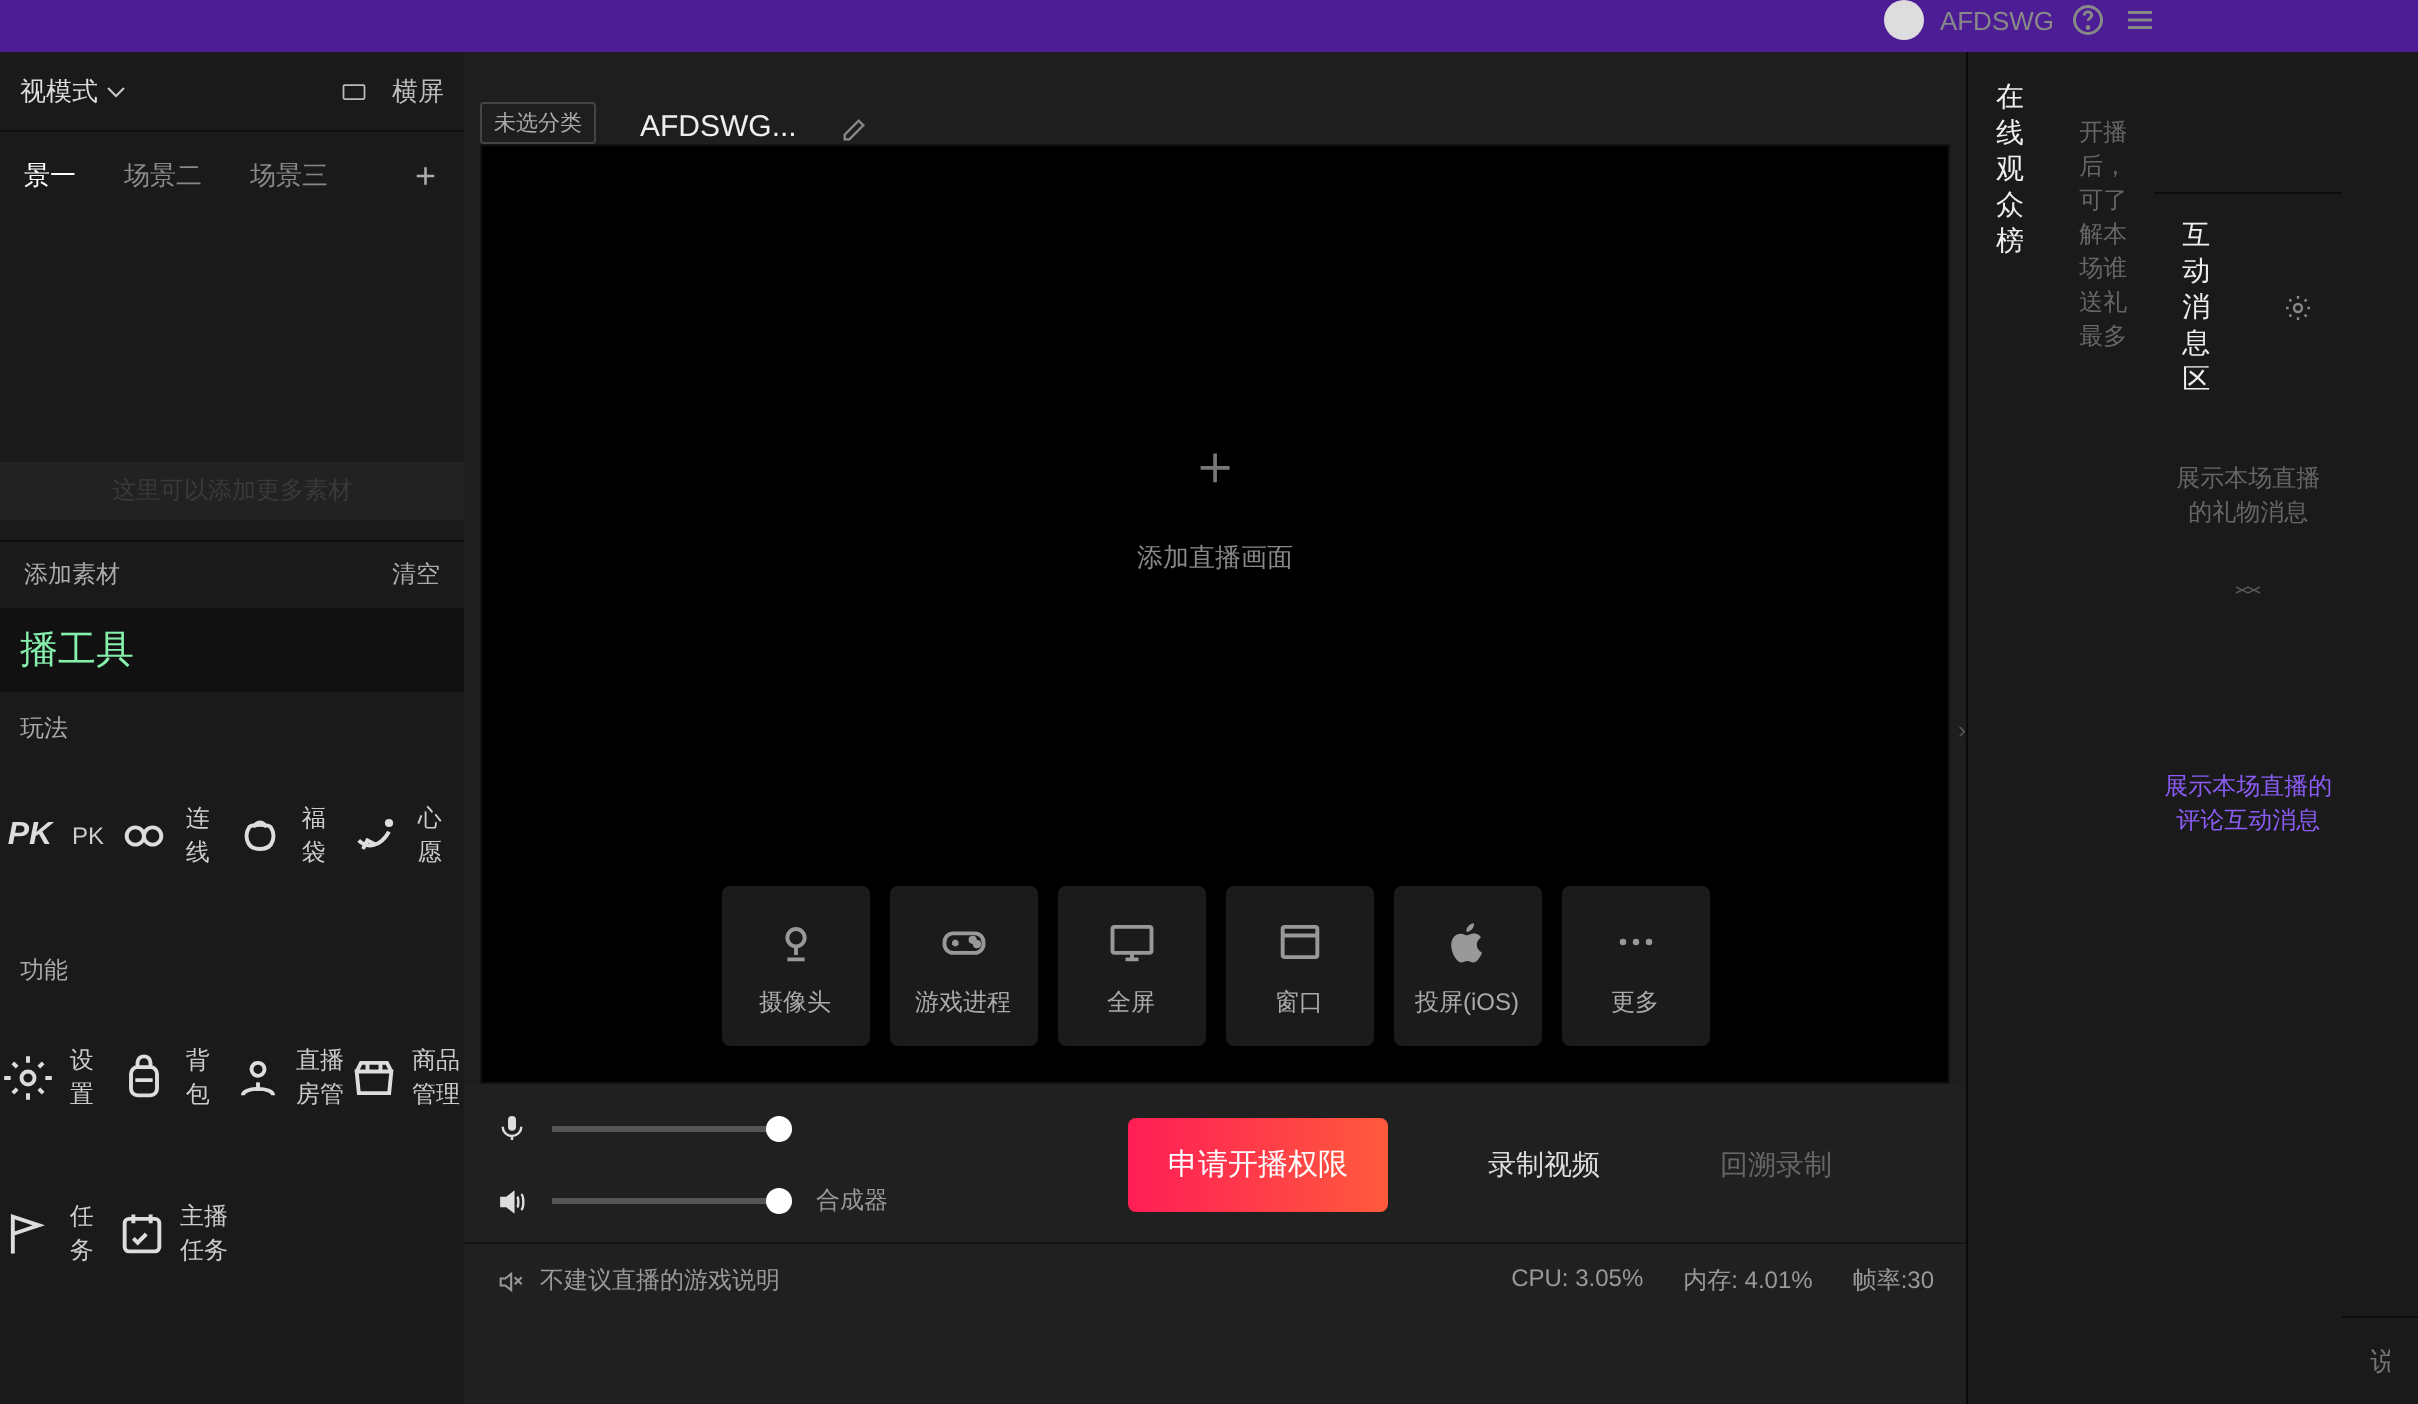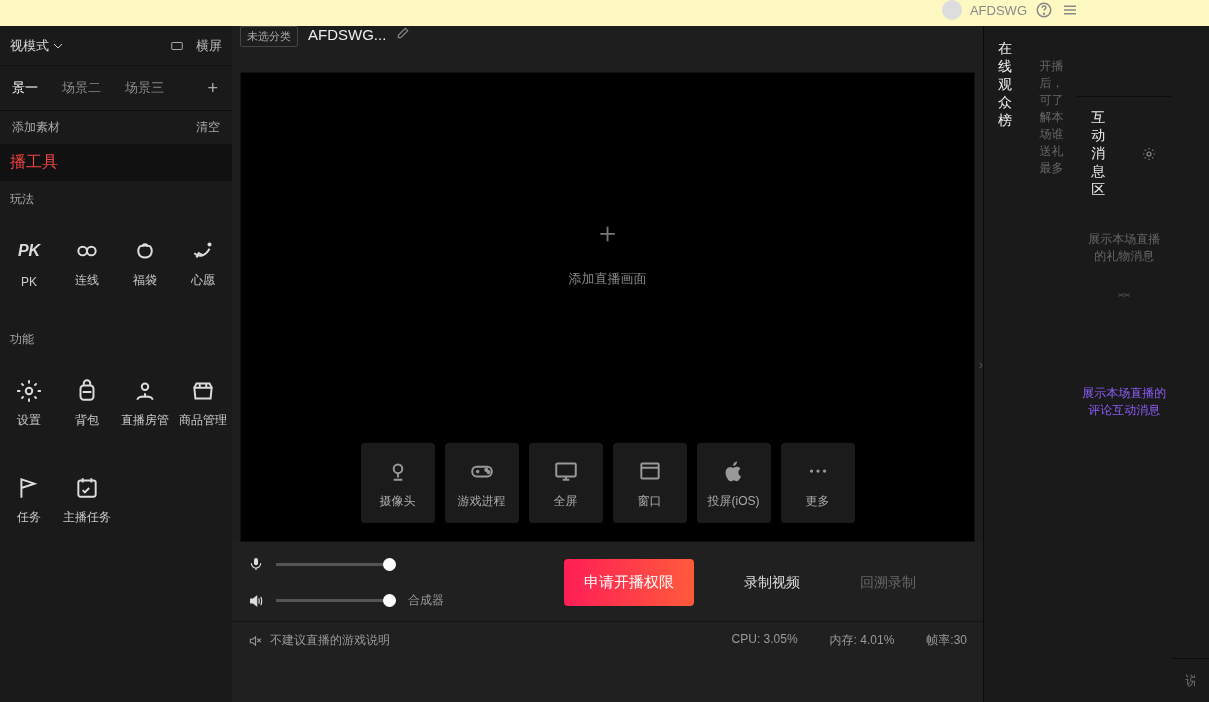--- a/index.html
+++ b/index.html
@@ -1,19 +1,19 @@
 <!DOCTYPE html>
 <html><head>
 <meta charset="utf-8">
 <style>
 * { margin:0; padding:0; box-sizing:border-box; font-family:"Microsoft YaHei",Arial,sans-serif; }
 body { background:#0a0a0a; color:#ccc; width:1209px; height:702px; overflow:hidden; position:relative; font-size:13px; }
 
 
-.topbar { height:26px; background:#fef9c3; position:relative; }
+.topbar { height:26px; background:#4c1d95; position:relative; }
 .topbar .user { position:absolute; right:130px; top:0px; display:flex; align-items:center; gap:8px; color:#888; }
 .topbar .avatar { width:20px; height:20px; border-radius:50%; background:#ddd; }
 .topbar .icn { width:18px; height:18px; display:flex; align-items:center; justify-content:center; color:#888; }
 
 
 .cols { display:flex; height:676px; }
 .sidebar { width:232px; background:#1a1a1a; display:flex; flex-direction:column; }
 .middle { flex:1; background:#1e1e1e; display:flex; flex-direction:column; position:relative; }
 .right  { width:226px; background:#1a1a1a; display:flex; flex-direction:row; border-left:1px solid #0a0a0a; }
 
@@ -29,32 +29,32 @@
 .scene-tab.active { color:#fff; }
 .scene-add { margin-left:auto; color:#aaa; font-size:18px; cursor:pointer; padding:0 6px; }
 
 
 .mat-zone { flex:0 0 160px; position:relative; }
 .mat-hint { position:absolute; bottom:10px; left:0; right:0; text-align:center; color:#3a3a3a; background:#222; padding:6px 0; font-size:12px; }
 .mat-row { display:flex; justify-content:space-between; align-items:center; height:34px; padding:0 12px; border-top:1px solid #0d0d0d; }
 .mat-row span { color:#aaa; font-size:12px; }
 
 
-.tool-h { background:#111; color:#ef4444; padding:8px 10px; font-size:16px; }
+.tool-h { background:#111; color:#86efac; padding:8px 10px; font-size:19px; }
 .sect-h { color:#aaa; font-size:12px; padding:10px 10px 6px; }
 
 
 .tool-grid { display:flex; flex-wrap:wrap; padding:0 0 10px 0; }
-.tool { width:58px; display:flex; flex-direction:column; align-items:center; gap:6px; margin:22px 0; cursor:pointer;justify-content:space-between; }
+.tool { width:58px; display:flex; flex-direction:row; align-items:center; gap:6px; margin:22px 0; cursor:pointer; }
 .tool .ticon { width:30px; height:30px; display:flex; align-items:center; justify-content:center; color:#ddd; }
 .tool .tlabel { font-size:12px; color:#ccc; }
 .tool.pk .ticon { font-style:italic; font-weight:bold; font-size:16px; }
 
 
-.mid-head { height:46px; display:flex; align-items:flex-start; padding:0 8px; gap:10px; }
+.mid-head { height:46px; display:flex; align-items:flex-end; padding:0 8px; gap:22px; }
 .tag { font-size:11px; color:#aaa; border:1px solid #444; padding:2px 6px; border-radius:2px; }
 .stream-title { font-size:15px; color:#eee; }
 .edit-icn { color:#888; }
 
 .preview { margin:0 8px; background:#000; position:relative; height:470px; border:1px solid #111; }
 .preview-center { position:absolute; top:38%; left:50%; transform:translate(-50%,-50%); text-align:center; color:#888; }
 .preview-center .plus { font-size:28px; font-weight:200; color:#777; }
 .preview-center .ptxt { margin-top:18px; font-size:13px; }
 
 .src-row { position:absolute; bottom:18px; left:50%; transform:translateX(-50%); display:flex; gap:10px; }
@@ -69,21 +69,21 @@
 .slider-row { display:flex; align-items:center; gap:12px; }
 .slider { width:120px; height:3px; background:#555; position:relative; }
 .slider .thumb { position:absolute; right:0; top:-5px; width:13px; height:13px; background:#fff; border-radius:50%; }
 .synth { color:#999; font-size:12px; }
 
 .big-btn { margin-left:100px; background:linear-gradient(90deg,#ff1e56,#ff5a3c); color:#fff; padding:14px 20px; border:none; border-radius:4px; font-size:15px; cursor:pointer; }
 .rec { color:#ddd; margin-left:30px; font-size:14px; }
 .replay { color:#666; margin-left:40px; font-size:14px; }
 
 .status-row { display:flex; align-items:center; padding:10px 16px; gap:8px; color:#999; font-size:12px; border-top:1px solid #151515; margin-top:12px; }
-.status-row .stats { margin-left:auto; display:flex; gap:32px; }
+.status-row .stats { margin-left:auto; display:flex; gap:20px; }
 
 
 .r-head { padding:14px 14px; color:#eee; font-size:14px; }
 .r-empty { text-align:center; color:#666; font-size:12px; padding:32px 10px; }
 .r-sect { border-top:1px solid #0d0d0d; }
 .r-sect-h { display:flex; justify-content:space-between; align-items:center; padding:12px 14px;gap:36px; }
 .r-sect-h span:first-child { color:#eee; font-size:14px; }
 .gear { color:#888; }
 .gift-empty { text-align:center; color:#666; font-size:12px; padding:20px 8px; }
 .divider-drag { height:20px; display:flex; align-items:center; justify-content:center; }
@@ -138,20 +138,23 @@
       </div>
     </div>
 
     <div class="scene-tabs">
       <div class="scene-tab active">景一</div>
       <div class="scene-tab">场景二</div>
       <div class="scene-tab">场景三</div>
       <div class="scene-add">+</div>
     </div>
 
+    <div class="mat-zone">
+      <div class="mat-hint">这里可以添加更多素材</div>
+    </div>
     <div class="mat-row">
       <span>添加素材</span>
       <span>清空</span>
     </div>
 
     <div class="tool-h">播工具</div>
 
     <div class="sect-h">玩法</div>
     <div class="tool-grid">
       <div class="tool pk">

